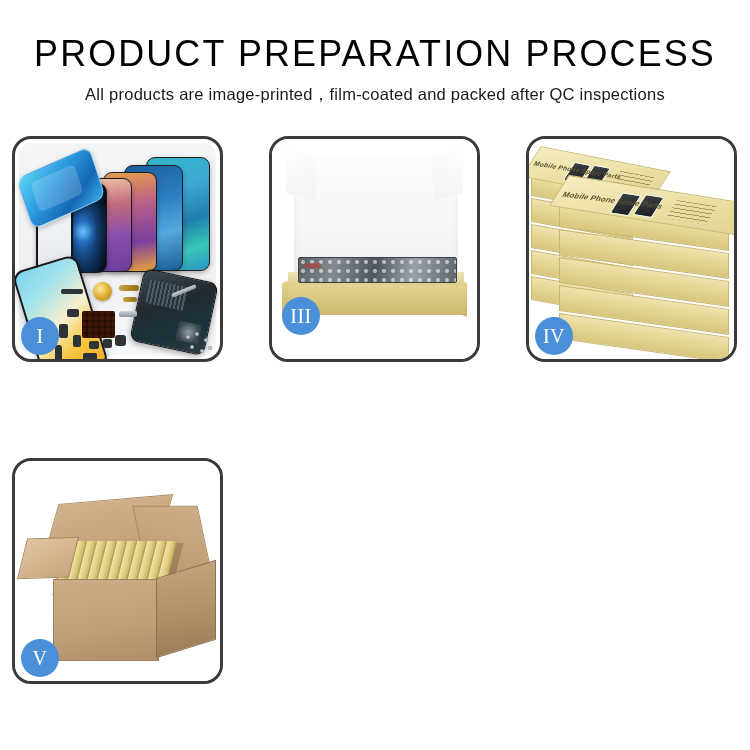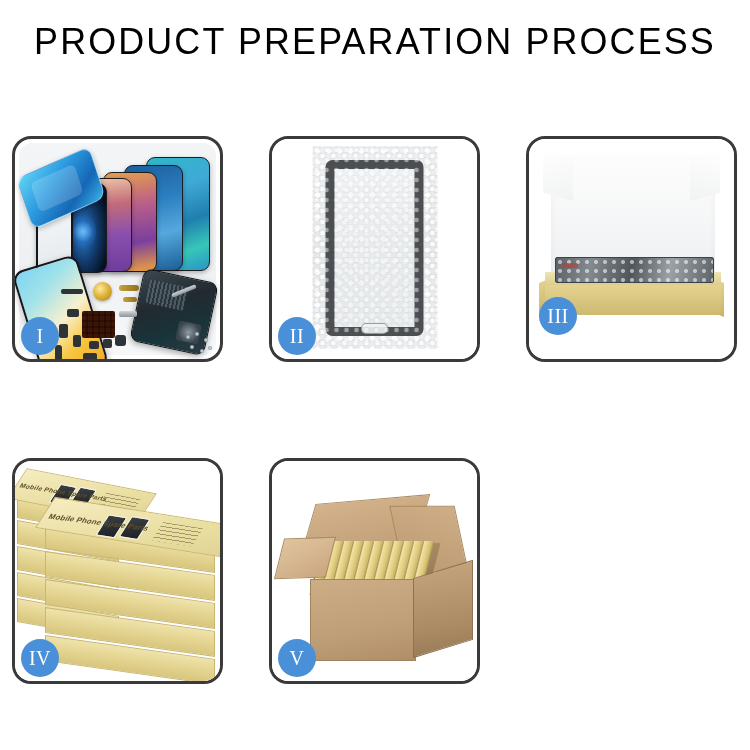--- a/index.html
+++ b/index.html
@@ -11,21 +11,21 @@
     width: 750px;
     height: 750px;
     overflow: hidden;
     font-family: "Liberation Sans", sans-serif;
     position: relative;
   }
 
   
   .header {
     width: 100%;
-    padding-top: 22px;
+    padding-top: 34px;
     text-align: center;
   }
   .title {
     font-family: "Liberation Sans", sans-serif;
     font-size: 37px;
     font-weight: 400;
     color: #000000;
     letter-spacing: 2.2px;
     line-height: 40px;
     margin: 0;
@@ -369,20 +369,21 @@
     position: absolute; width: 17px; height: 20px;
     background: linear-gradient(180deg,#b9996f,#a8885f);
     border-radius: 1px;
   }
 </style>
 </head>
 <body>
 
 <div class="header">
   <h1 class="title">PRODUCT PREPARATION PROCESS</h1>
+  <p class="subtitle">All products are image-printed，film-coated and packed after QC inspections</p>
 </div>
 
 <div class="grid">
 
   <div class="panel">
     <div class="panel-media">
       <div class="p1-bg"></div>
 
       <div class="phone-lineup">
         <div class="ph ph-e"></div>
@@ -423,30 +424,20 @@
           <i style="left:11px;top:1px;"></i>
         <i style="left:20px;top:7px;"></i>
           <i style="left:6px;top:14px;"></i>
         <i style="left:16px;top:18px;"></i>
           <i style="left:24px;top:15px;"></i>
       </div>
     </div>
     <div class="badge">I</div>
   </div>
 
-  <div class="panel">
-    <div class="panel-media">
-      <div class="p2-bg"></div>
-      <div class="bubble-sheet">
-        <div class="screen-in-wrap"></div>
-        <div class="bubble-overlay"></div>
-      </div>
-    </div>
-    <div class="badge">II</div>
-  </div>
 
   <div class="panel">
     <div class="panel-media">
       <div class="p3-bg"></div>
       <div class="foam-back"></div>
       <div class="lid-l"></div>
       <div class="lid-r"></div>
       <div class="kbox-left-flap"></div>
       <div class="kbox-right-flap"></div>
       <div class="kbox-body"></div>

